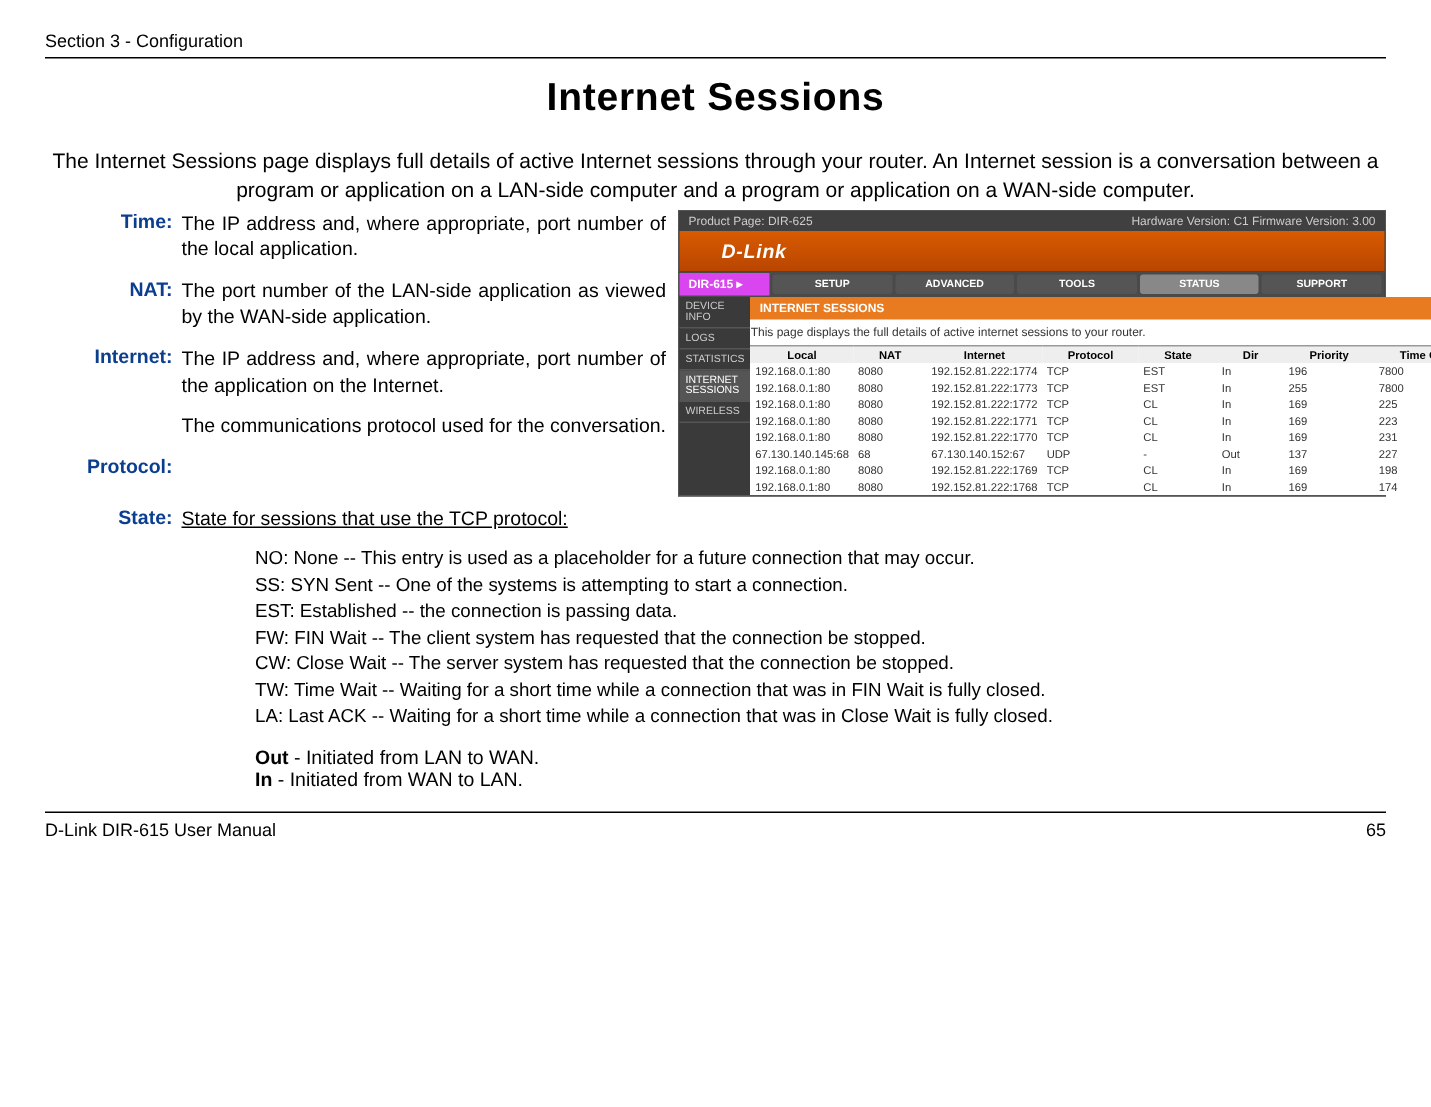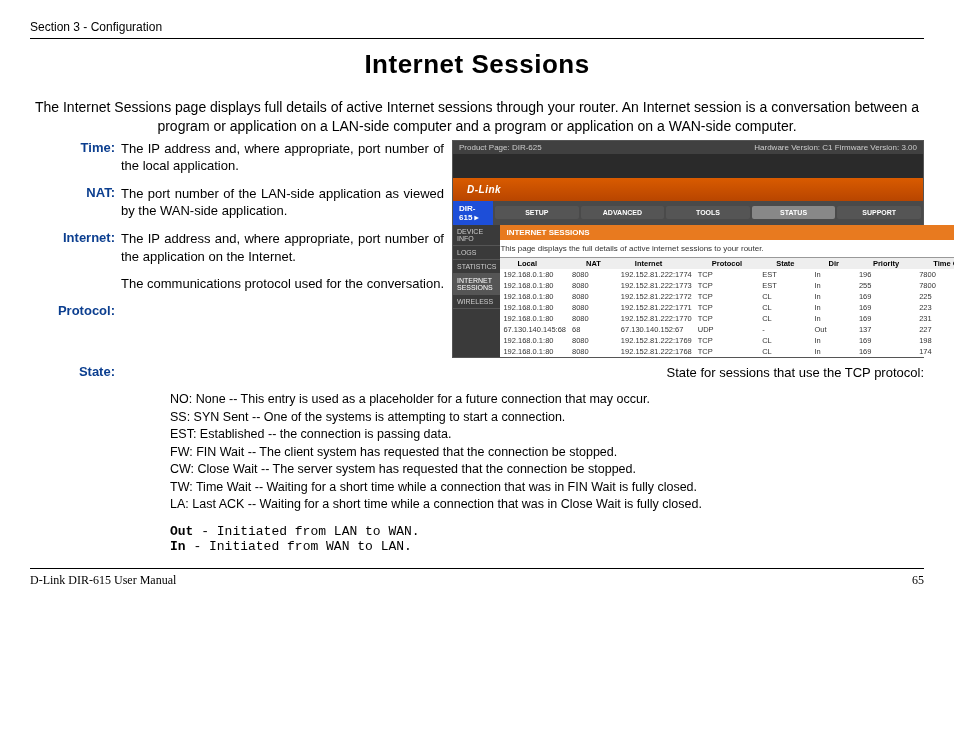--- a/index.html
+++ b/index.html
@@ -69,38 +69,37 @@
     color: #ccc;
     display: flex;
     justify-content: space-between;
     padding: 2px 6px;
     font-size: 8px;
   }
   .ss-brand {
     background: linear-gradient(#d95b00, #b84500);
     color: #fff;
     font-weight: bold;
-    font-size: 10px;
-    padding: 6px 14px;
+    font-size: 13px;
+    padding: 6px 28px;
     font-style: italic;
     letter-spacing: 0.5px;
-    margin-top: 24px;
   }
   .ss-nav {
     display: flex;
     background: #4a4a4a;
     align-items: center;
   }
   .ss-nav-left {
-    background: #1d4ed8;
+    background: #d946ef;
     color: #fff;
     font-size: 8px;
     font-weight: bold;
     padding: 3px 6px;
-    width: 40px;
+    width: 60px;
     box-sizing: border-box;
   }
   .ss-nav-items {
     display: flex;
     flex: 1;
     gap: 2px;
     padding: 2px;
   }
   .ss-nav-item {
     flex: 1;
@@ -147,21 +146,21 @@
     font-size: 8px;
     padding: 4px 0;
     color: #333;
   }
   .ss-table {
     font-size: 7.5px;
     width: 100%;
     border-collapse: collapse;
   }
   .ss-table th {
-    text-align: left;
+    text-align: center;
     padding: 1px 17px;
     font-weight: bold;
     border-top: 1px solid #999;
     color: #000;
     background: #eee;
     white-space: nowrap;
   }
   .ss-table td {
     padding: 1px 3px;
     color: #333;
@@ -194,30 +193,28 @@
     line-height: 1.4;
   }
   .dir-block {
     margin-left: 90px;
     margin-top: 10px;
     font-size: 13px;
   }
   .dir-lines {
     margin-left: 50px;
     margin-top: 8px;
-    font-family: Liberation Mono, monospace;
   }
   .footer {
     border-top: 1px solid #000;
     margin-top: 14px;
     padding-top: 4px;
     display: flex;
     justify-content: space-between;
     font-size: 12px;
-    font-family: Liberation Serif, serif;
   }
 </style>
 </head>
 <body>
 
 <div class="section-header">Section 3 - Configuration</div>
 
 <h1 class="title">Internet Sessions</h1>
 
 <p class="intro">The Internet Sessions page displays full details of active Internet sessions through your router. An Internet session is a conversation between a program or application on a LAN-side computer and a program or application on a WAN-side computer.</p>
@@ -371,21 +368,21 @@
         <div>This is a list of all active conversations between WAN computers and LAN computers.</div>
         <div class="more">More…</div>
       </div>
     </div>
   </div>
 </div>
 
 <div class="state-block">
   <div class="def-row">
     <div class="def-label">State:</div>
-    <div class="def-text" style="text-align:right;">State for sessions that use the TCP protocol:</div>
+    <div class="def-text" style="text-align:left;text-decoration:underline;">State for sessions that use the TCP protocol:</div>
   </div>
   <div class="state-list">
     <div>NO: None -- This entry is used as a placeholder for a future connection that may occur.</div>
     <div>SS: SYN Sent -- One of the systems is attempting to start a connection.</div>
     <div>EST: Established -- the connection is passing data.</div>
     <div>FW: FIN Wait -- The client system has requested that the connection be stopped.</div>
     <div>CW: Close Wait -- The server system has requested that the connection be stopped.</div>
     <div>TW: Time Wait -- Waiting for a short time while a connection that was in FIN Wait is fully closed.</div>
     <div>LA: Last ACK -- Waiting for a short time while a connection that was in Close Wait is fully closed.</div>
   </div>

